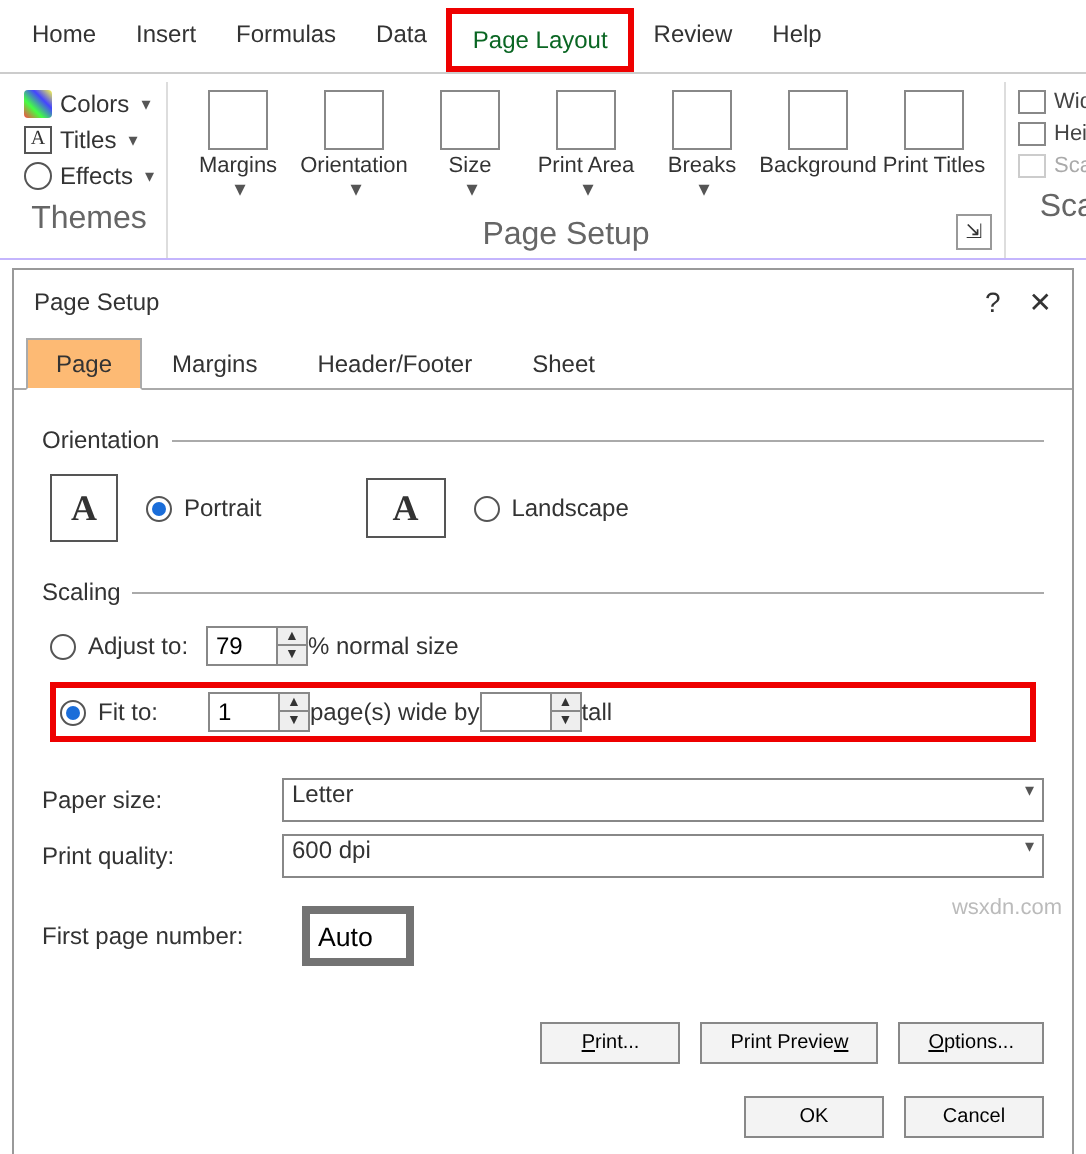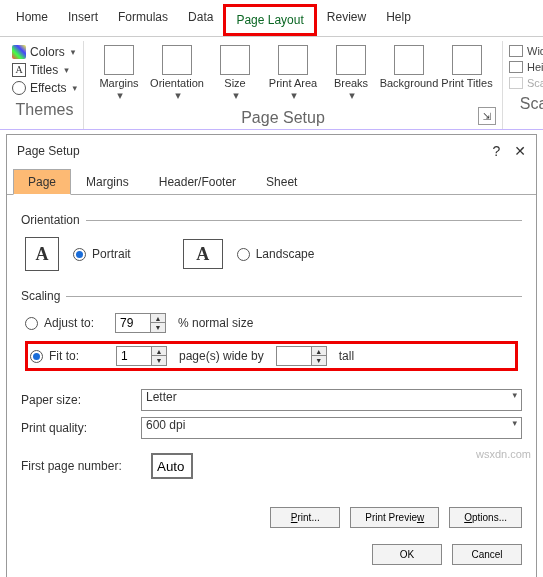--- a/index.html
+++ b/index.html
@@ -33,31 +33,31 @@
 .dlg-body { padding: 10px 14px; }
 fieldset.plain { border: none; border-top: 1px solid #aaa; margin: 8px 0 14px 0; padding: 10px 4px 4px 4px; }
 fieldset.plain legend { padding: 0 6px 0 0; margin-left: -4px; color: #333; }
 .orient-row { display: flex; align-items: center; gap: 14px; }
 .orient-icon { width: 34px; height: 34px; border: 1px solid #555; display: flex; align-items: center; justify-content: center; font-family: serif; font-size: 18px; font-weight: bold; }
 .orient-icon.land { width: 40px; height: 30px; }
 .radio-row { display: flex; align-items: center; gap: 6px; }
 .radio { width: 13px; height: 13px; border-radius: 50%; border: 1px solid #555; display: inline-flex; align-items: center; justify-content: center; }
 .radio.checked::after { content: ""; width: 7px; height: 7px; border-radius: 50%; background: #1a6dd9; }
 .scaling-rows { display: flex; flex-direction: column; gap: 8px; }
-.row { display: flex; align-items: center; gap: 12px; }
+.row { display: flex; align-items: center; gap: 0; }
 .spin { display: inline-flex; border: 1px solid #888; height: 20px; }
 .spin input { border: none; width: 34px; text-align: left; padding: 0 4px; font-size: 12px; outline: none; }
 .spin .steppers { display: flex; flex-direction: column; border-left: 1px solid #888; }
 .spin .st { width: 14px; height: 9px; font-size: 7px; display: flex; align-items: center; justify-content: center; background: #eee; border-bottom: 1px solid #888; cursor: pointer; }
 .spin .st:last-child { border-bottom: none; }
 .form-row { display: flex; align-items: center; gap: 10px; margin: 6px 0; }
 .form-row label { width: 110px; }
 select, .combo { flex: 1; border: 1px solid #888; height: 22px; padding: 0 4px; background: #fff; }
 .combo { display: flex; align-items: flex-start; justify-content: space-between; }
-.txt { border: 2px solid #737373; height: 20px; padding: 11px 4px; width: 42px; }
+.txt { border: 4px solid #737373; height: 20px; padding: 11px 4px; width: 56px; }
 .btns { display: flex; justify-content: flex-end; gap: 10px; padding: 12px 14px 10px 14px; }
 .btns2 { display: flex; justify-content: flex-end; gap: 10px; padding: 6px 14px 12px 14px; }
 button.btn { padding: 4px 14px; border: 1px solid #888; background: #f3f3f3; cursor: pointer; font-size: 10px; min-width: 70px; }
 .underline-char { text-decoration: underline; }
 .watermark { position: absolute; right: 12px; top: 448px; color: #bbb; font-size: 11px; pointer-events: none; }
 </style>
 </head>
 <body>
 
 <div class="tabs">

